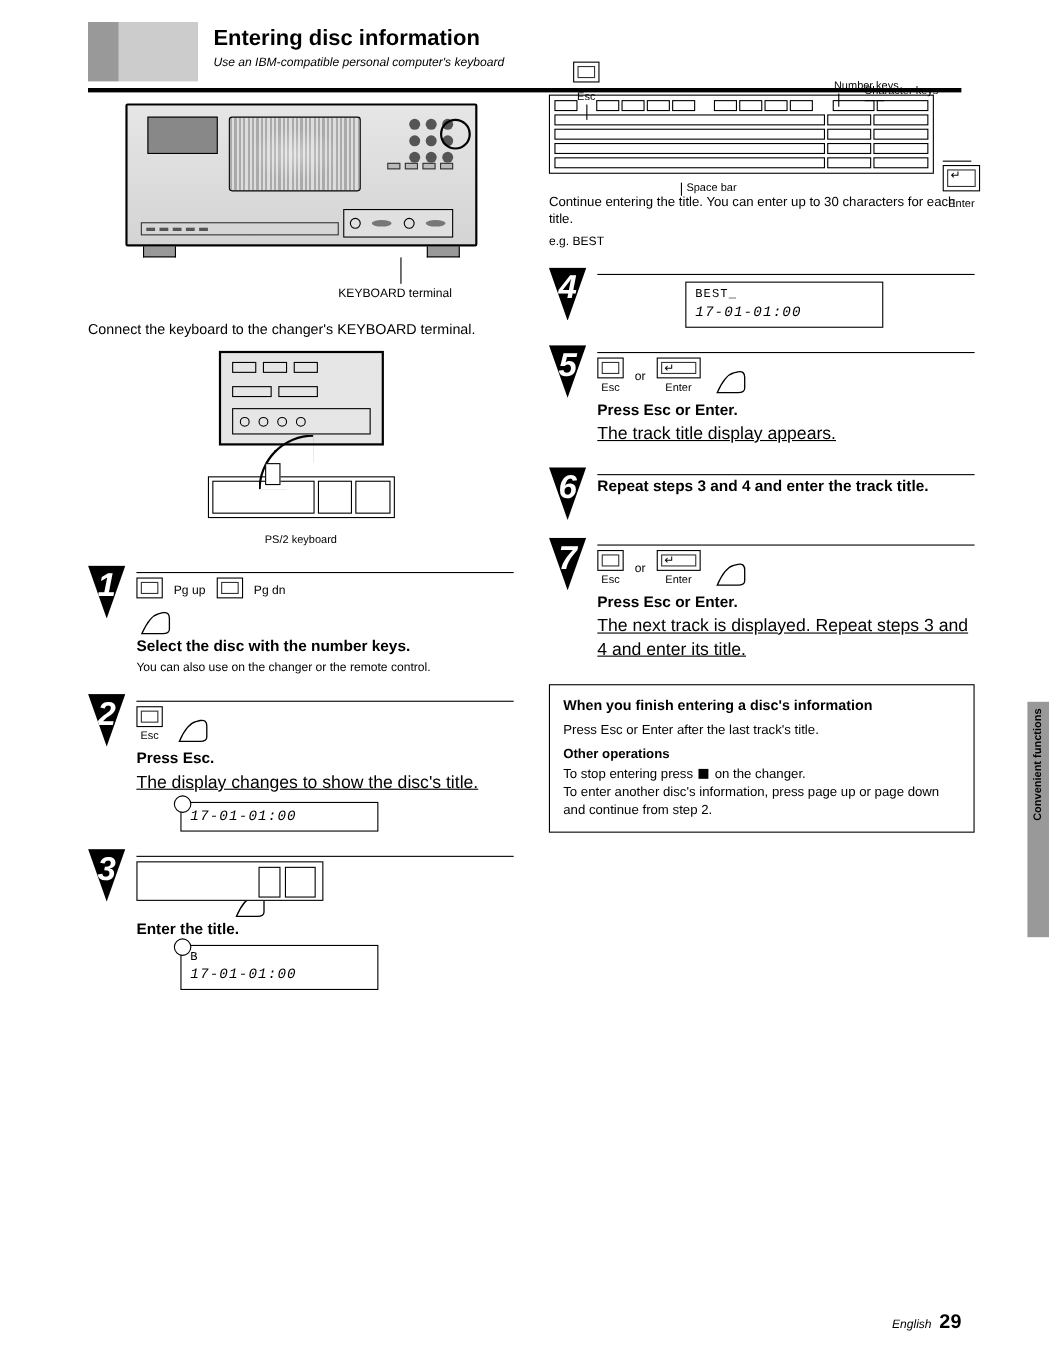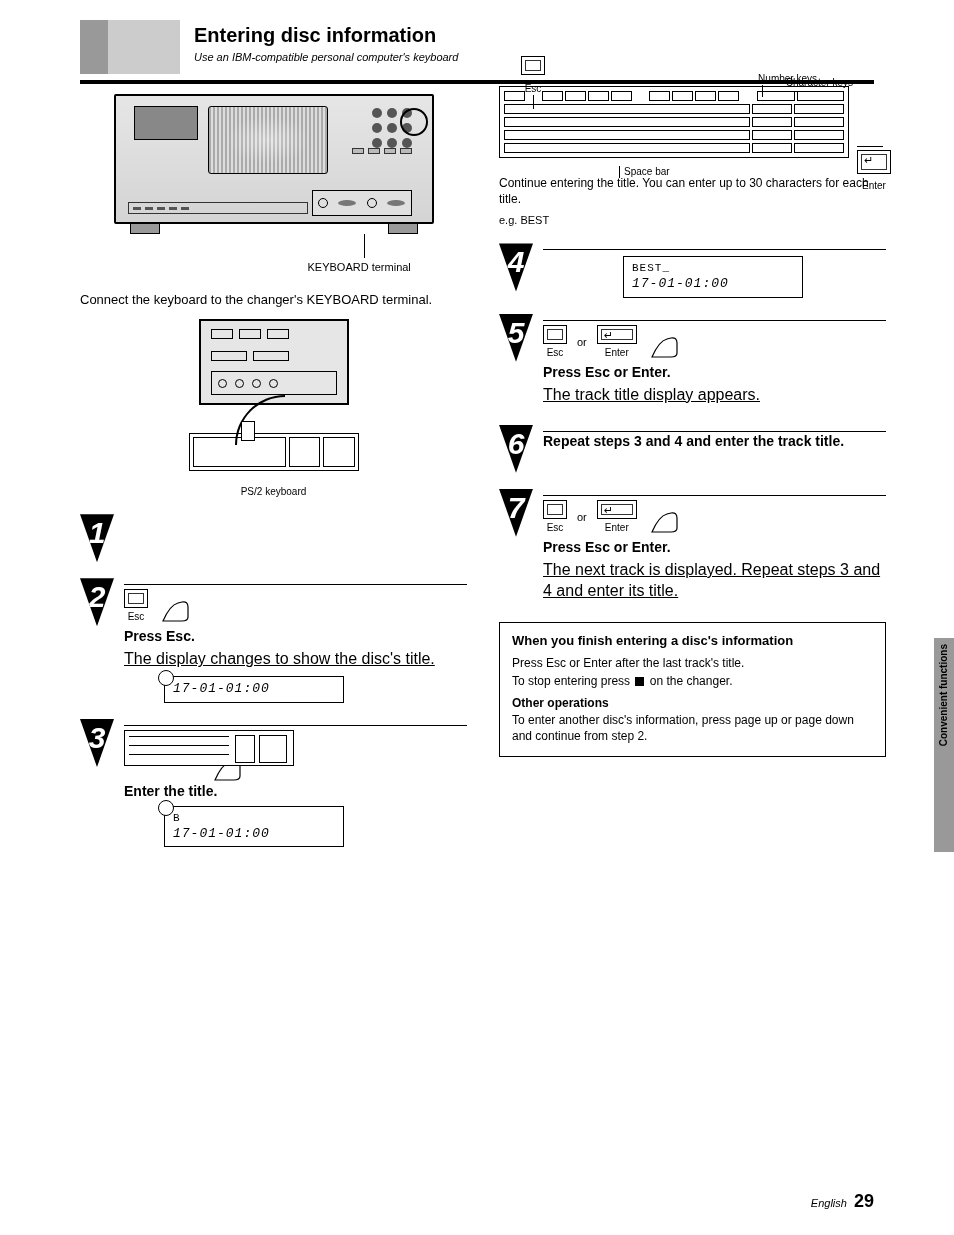--- a/index.html
+++ b/index.html
@@ -256,20 +256,36 @@
             <div></div>
             <div></div>
             <div></div>
           </div>
       </div>
       <div class="kb-label">PS/2 keyboard</div>
     </div>
 
     <div class="step">
       <div class="step-num">1</div>
+      <div class="step-body">
+        <hr class="step-hr">
+        <div class="key-fig">
+          <span class="keycap"></span>
+          <span style="font-size:11px">Pg up</span>
+          <span class="keycap"></span>
+          <span style="font-size:11px">Pg dn</span>
+        </div>
+        <div class="hand">
+          <svg viewBox="0 0 40 30">
+              <path d="M5 28 Q12 12 20 10 L24 9 Q30 8 30 14 L30 24 Q30 28 24 28 Z" fill="none" stroke="#000" stroke-width="1.2"></path>
+            </svg>
+        </div>
+        <div class="step-head">Select the disc with the number keys.</div>
+        <div class="small-note">You can also use          on the changer or the remote control.</div>
+      </div>
     </div>
 
     <div class="step">
       <div class="step-num">2</div>
       <div class="step-body">
         <hr class="step-hr">
         <div class="key-fig">
           <span class="keycap-labeled">
             <span class="keycap esc"></span>
             <span>Esc</span>
@@ -451,24 +467,24 @@
           </div>
         </div>
         <div class="step-head">Press Esc or Enter.</div>
         <div class="step-sub">The next track is displayed. Repeat steps 3 and 4 and enter its title.</div>
       </div>
     </div>
 
     <div class="info-box">
       <div class="title">When you finish entering a disc's information</div>
       <div class="row">Press Esc or Enter after the last track's title.</div>
+      <div class="row" style="font-weight:bold; margin-top:6px">Other operations</div>
       <div class="row">
         <span>To stop entering press </span><span class="sqicon"></span><span> on the changer.</span>
       </div>
-      <div class="row" style="font-weight:bold; margin-top:6px">Other operations</div>
       <div class="row">To enter another disc's information, press page up or page down and continue from step 2.</div>
     </div>
 
   </div>
 </div>
 
 <div class="side-tab">
   <span>Convenient functions</span>
 </div>
 

